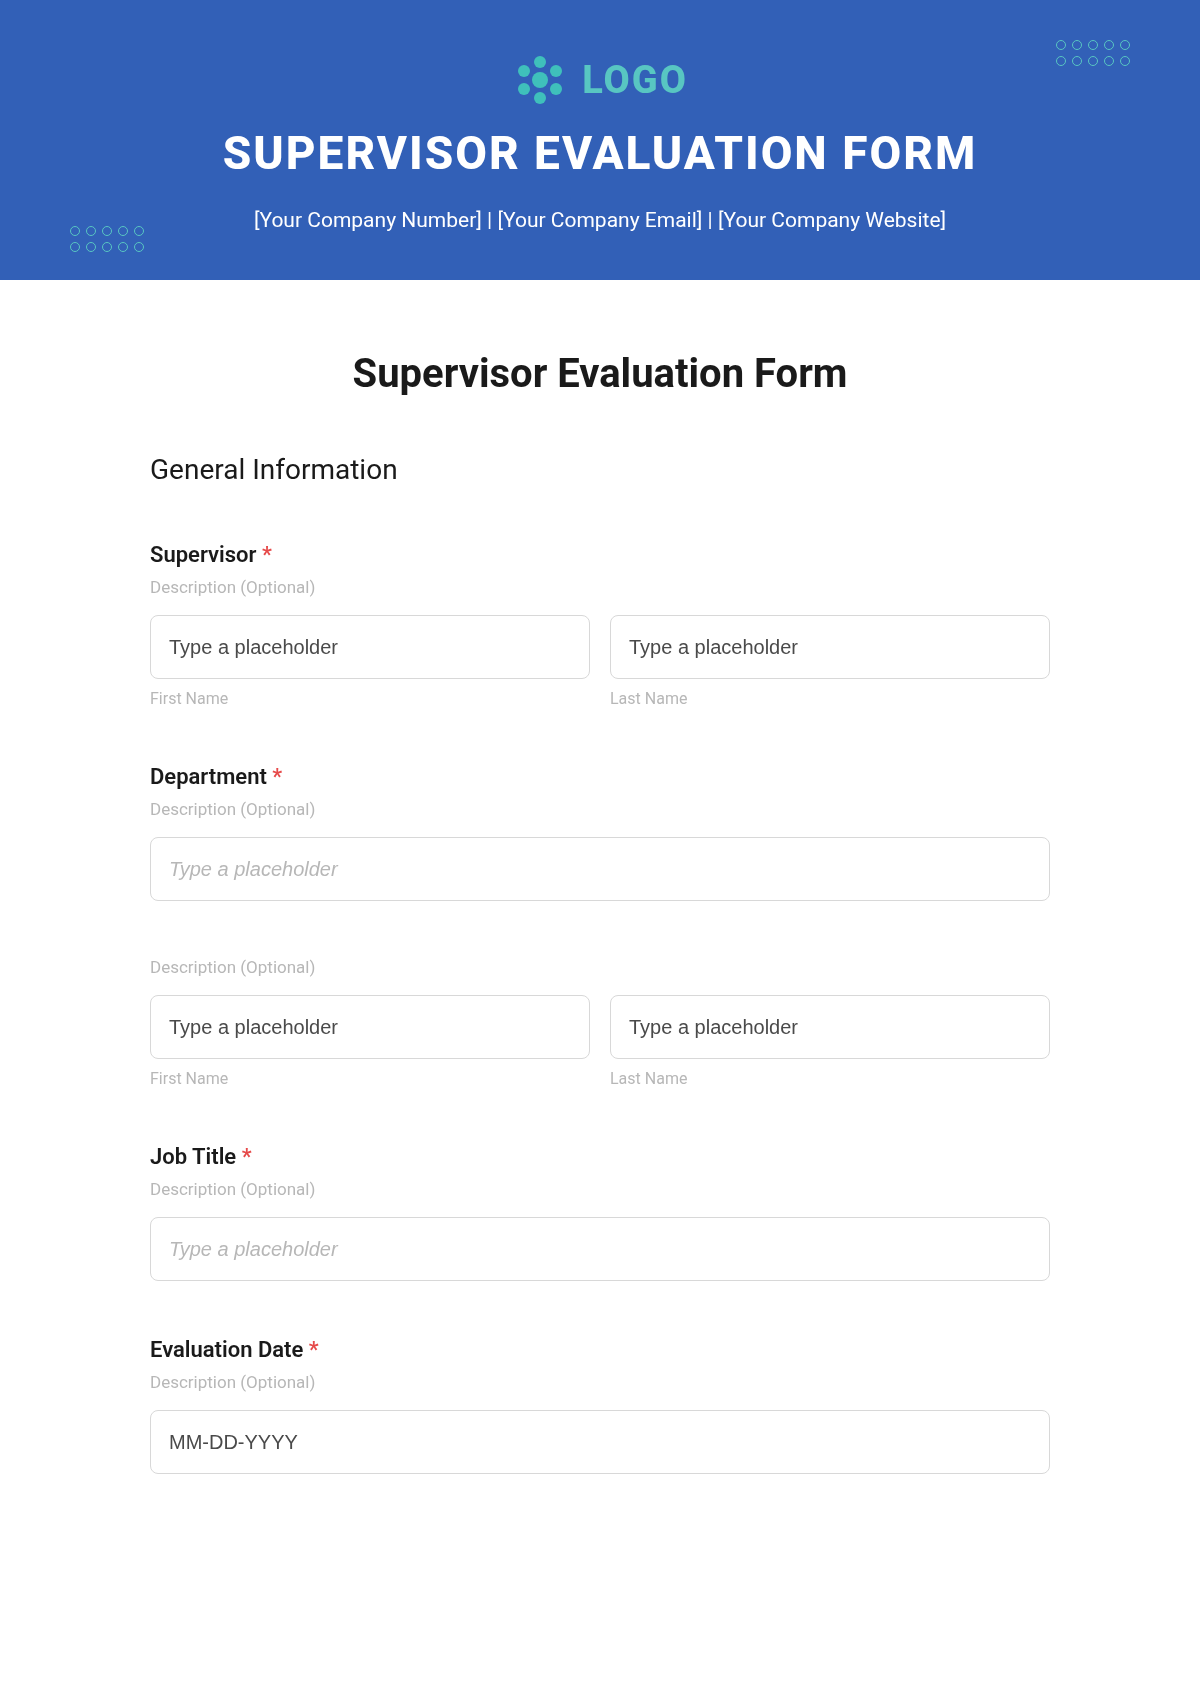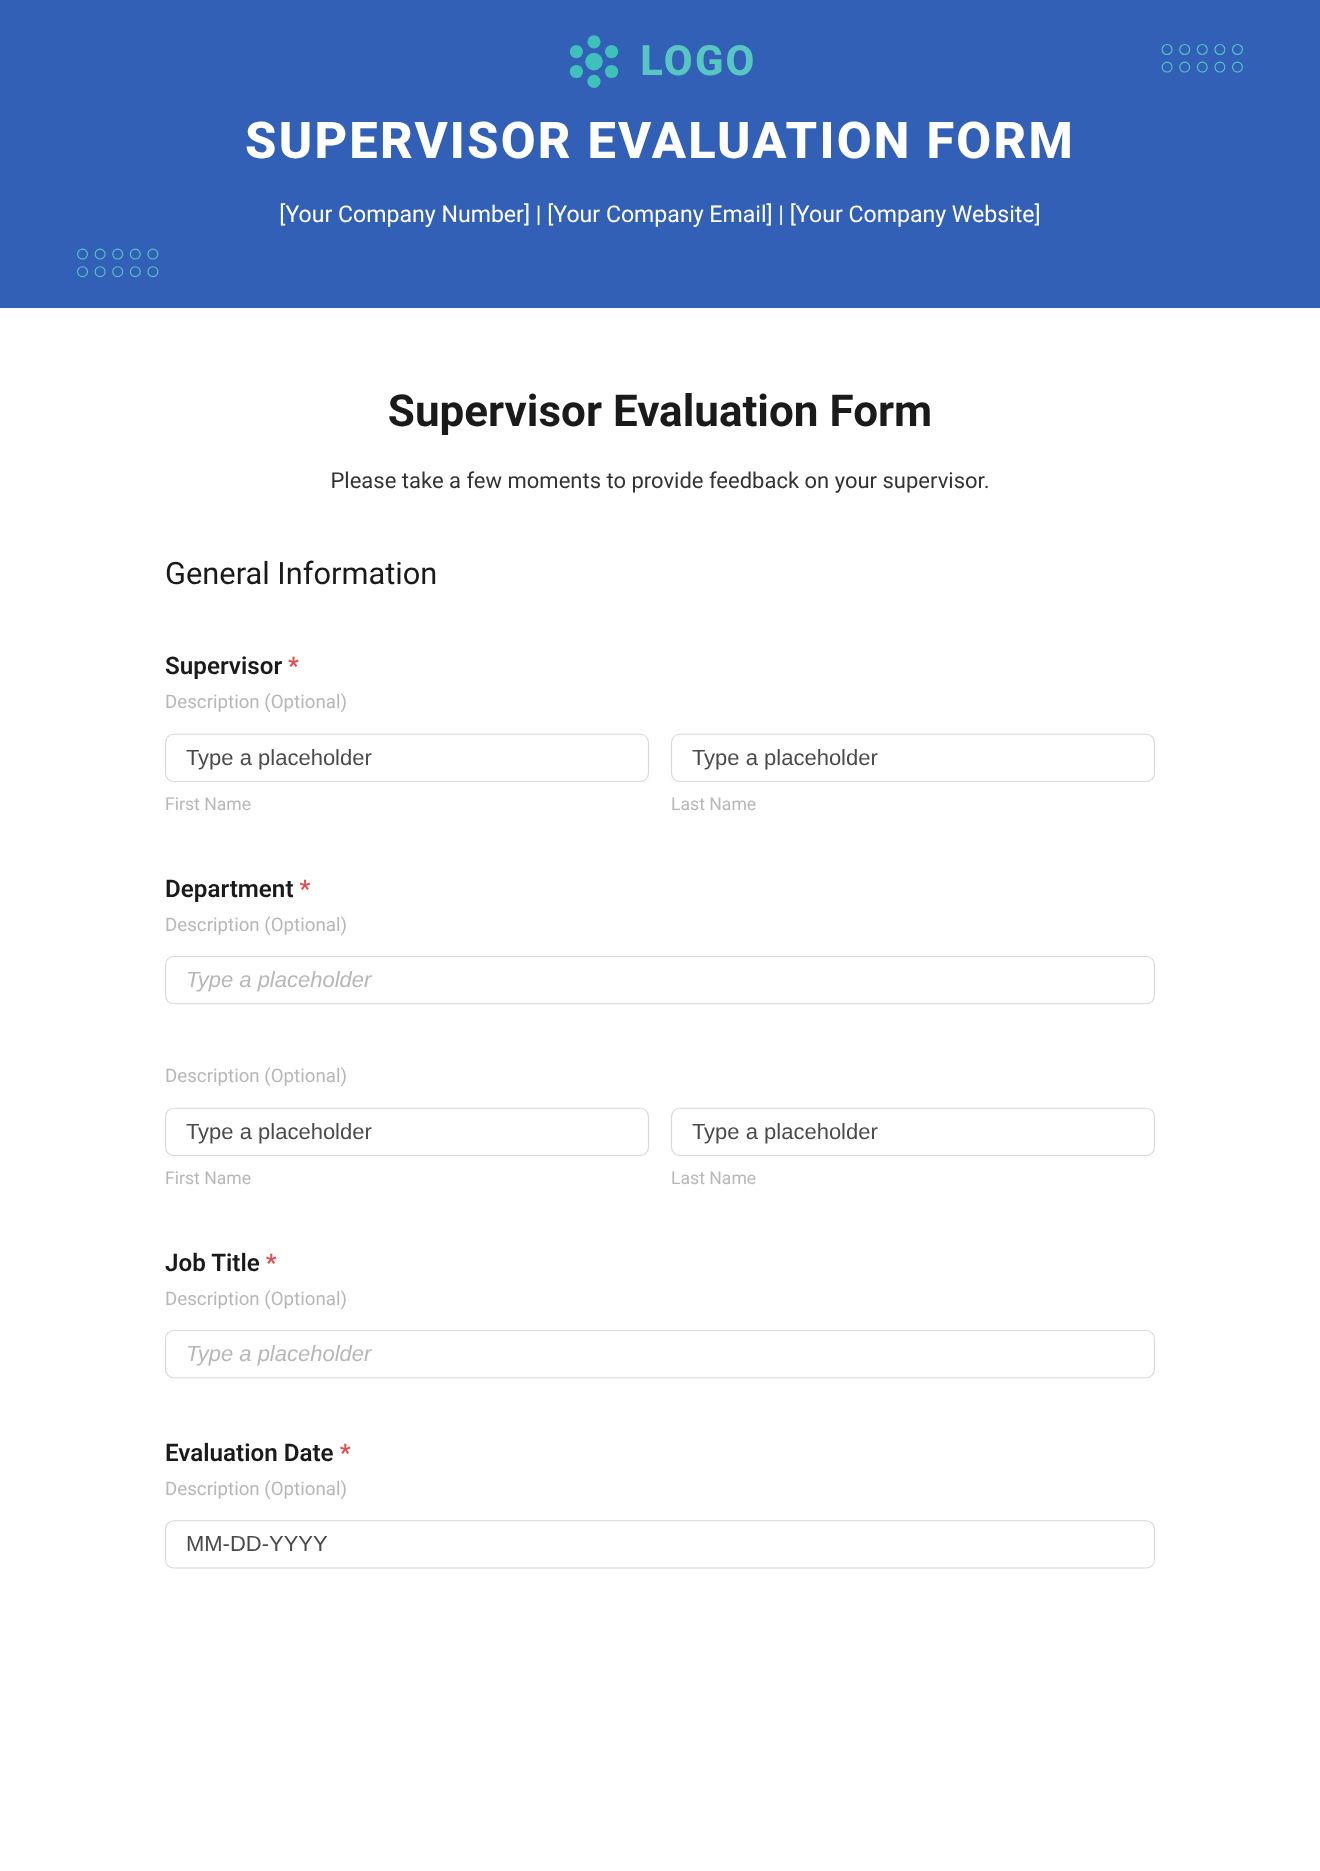--- a/index.html
+++ b/index.html
@@ -8,21 +8,21 @@
     background: #fff;
     width: 1200px;
   }
   .banner {
     background: #3260b7;
     height: 280px;
     position: relative;
     display: flex;
     flex-direction: column;
     align-items: center;
-    padding-top: 28px;
+    padding-top: 52px;
   }
   .dots {
     position: absolute;
     display: grid;
     grid-template-columns: repeat(5, 10px);
     grid-template-rows: repeat(2, 10px);
     gap: 6px 6px;
   }
   .dots.tr { top: 40px; right: 70px; }
   .dots.bl { bottom: 28px; left: 70px; }
@@ -96,21 +96,21 @@
     margin-top: 10px;
   }
   .input-row {
     display: flex;
     gap: 20px;
     margin-top: 18px;
   }
   .input-col { flex: 1; display: flex; flex-direction: column; }
   .text-input {
     width: 100%;
-    height: 44px;
+    height: 64px;
     border: 1px solid #d8d8d8;
     border-radius: 8px;
     padding: 0 18px;
     font-size: 20px;
     color: #333;
     outline: none;
   }
   .text-input::placeholder {
     color: #b7b7b7;
     font-style: italic;
@@ -168,21 +168,20 @@
       </svg>
     </span>
     <span class="logo-text">LOGO</span>
   </div>
   <div class="banner-title">SUPERVISOR EVALUATION FORM</div>
   <div class="banner-sub">[Your Company Number]  |  [Your Company Email]  |  [Your Company Website]</div>
 </div>
 
 <div class="content">
   <h1 class="form-title">Supervisor Evaluation Form</h1>
-  <p class="form-sub">Please take a few moments to provide feedback on your supervisor.</p>
 
   <h2 class="section-heading">General Information</h2>
 
   <div class="field-block">
     <div class="field-label">
       <span>Supervisor</span>
       <span class="req">*</span>
     </div>
     <div class="field-desc">Description (Optional)</div>
     <div class="input-row">

